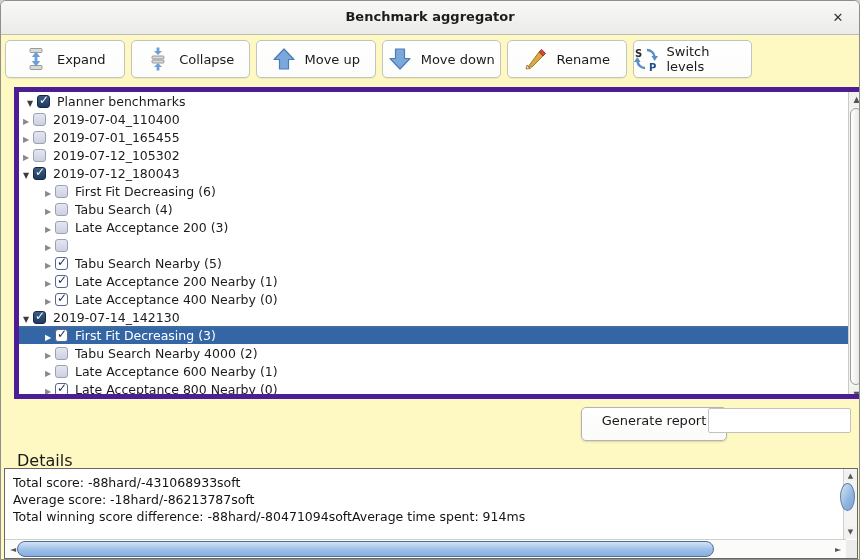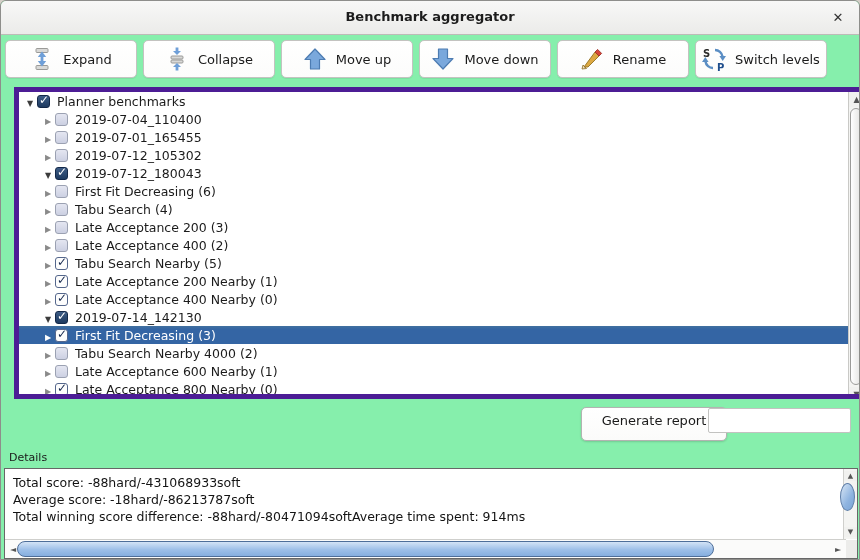--- a/index.html
+++ b/index.html
@@ -1,38 +1,38 @@
 <!DOCTYPE html>
 <html><head>
 <meta charset="utf-8">
 <style>
   html,body{margin:0;padding:0;background:#d4d0c8;}
   *{box-sizing:border-box;font-family:"DejaVu Sans","Liberation Sans",sans-serif;}
-  #win{position:relative;width:860px;height:560px;background:#86efac;border:1px solid #8e8e8b;
+  #win{position:relative;width:860px;height:560px;background:#fef9c3;border:1px solid #8e8e8b;
        border-radius:6px 6px 0 0;overflow:hidden;}
   
   #titlebar{position:absolute;left:0;top:0;width:100%;height:34px;
             background:linear-gradient(#f8f8f7,#ebebe9);border-bottom:1px solid #bdbbb7;}
   #title{position:absolute;left:0;right:0;top:8px;text-align:center;font-size:13px;
          font-weight:bold;color:#1c1c1c;}
   #close{position:absolute;right:12px;top:8px;width:18px;height:18px;text-align:center;
          font-size:13px;color:#333;line-height:18px;cursor:default;}
   
-  #toolbar{position:absolute;left:4px;top:39px;width:822px;height:38px;display:flex;gap:6px;}
+  #toolbar{position:absolute;left:4px;top:39px;width:747px;height:38px;display:flex;gap:6px;}
   .tbtn{flex:1 1 0;height:38px;background:linear-gradient(#ffffff,#fcfcfb);
         border:1px solid #c3c3c0;border-radius:5px;display:flex;align-items:center;
         justify-content:center;gap:9px;box-shadow:0 1px 1px rgba(0,0,0,.07);}
   .tbtn .ic{width:24px;height:24px;display:inline-block;}
   .tbtn .bl{font-size:13px;color:#1a1a1a;}
   
   #treepanel{position:absolute;left:13px;top:86px;width:854px;height:312px;background:#ffffff;
              border:5px solid #4c1d95;overflow:hidden;}
   #tree{position:absolute;left:0;top:0;width:838px;}
   .trow{position:relative;height:18px;display:flex;align-items:center;font-size:12.5px;color:#1b1b1b;}
-  .trow.lvl0{padding-left:4px;} .trow.lvl1{padding-left:22px;} .trow.lvl2{padding-left:22px;}
+  .trow.lvl0{padding-left:4px;} .trow.lvl1{} .trow.lvl2{padding-left:22px;}
   .trow.sel{background:linear-gradient(#41709f 0%,#3465a4 18%);color:#ffffff;}
   .expander{width:14px;text-align:center;flex:0 0 14px;}
   .expander.collapsed::before{content:"▶";font-size:8px;color:#8a8a8a;}
   .expander.expanded::before{content:"▼";font-size:8px;color:#3c3c3c;}
   .trow.sel .expander.collapsed::before{color:#ffffff;}
   .cb{width:13px;height:13px;flex:0 0 13px;border-radius:3px;margin-right:7px;position:relative;}
   .cb.unchecked{background:linear-gradient(#e4e6f1,#ccd0e2);border:1px solid #9ba1b2;}
   .cb.checked{background:#fdfdfd;border:1px solid #55678c;}
   .cb.checked::after{content:"✓";position:absolute;left:1px;top:-3px;font-size:12px;
                      font-weight:bold;color:#15284e;}
@@ -48,21 +48,21 @@
   #tree-vsb .thumb{position:absolute;left:1px;top:16px;width:12px;height:277px;border-radius:7px;
             background:linear-gradient(90deg,#ffffff,#e3e3e1);border:1px solid #9b9b99;}
   
   #genbtn{position:absolute;left:548px;top:406px;width:146px;height:34px;
           background:linear-gradient(#ffffff,#fbfbfa);border:1px solid #b3b3b1;border-radius:5px;
           font-size:13px;color:#1a1a1a;text-align:center;line-height:25px;
           box-shadow:0 1px 2px rgba(0,0,0,.15);margin-left:32px;}
   #progress{position:absolute;left:707px;top:407px;width:143px;height:25px;background:#ffffff;
             border:1px solid #c2c2c0;border-radius:2px;font-size:12px;}
   
-  #details-label{position:absolute;left:8px;top:450px;font-size:11px;color:#1a1a1a;}
+  #details-label{position:absolute;left:16px;top:450px;font-size:16px;color:#1a1a1a;}
   #detailsbox{position:absolute;left:3px;top:467px;width:854px;height:91px;background:#ffffff;
               border:1px solid #676767;overflow:hidden;}
   #details-text{position:absolute;left:8px;top:5px;right:20px;font-size:12.5px;line-height:17px;
                 color:#141414;white-space:nowrap;}
   #det-vsb{position:absolute;right:0;top:0;width:14px;height:70px;background:#f4f4f2;
            border-left:1px solid #cfcfcc;}
   #det-vsb .up{left:0;top:2px;width:13px;height:10px;line-height:10px;font-size:7px;}
   #det-vsb .down{left:0;bottom:2px;width:13px;height:10px;line-height:10px;font-size:7px;}
   #det-vsb .thumb{position:absolute;left:-4px;top:14px;width:15px;height:28px;border-radius:50%;
            background:linear-gradient(120deg,#d8e6f5,#8fb4e0 60%,#7aa4d6);border:1px solid #5e7ea8;}
@@ -178,21 +178,20 @@
     <span class="rl">Tabu Search (4)</span>
   </div>
         <div class="trow lvl2">
     <span class="expander collapsed"></span>
     <span class="cb unchecked"></span>
     <span class="rl">Late Acceptance 200 (3)</span>
   </div>
         <div class="trow lvl2">
     <span class="expander collapsed"></span>
     <span class="cb unchecked"></span>
-    <span class="rl">Late Acceptance 400 (2)</span>
   </div>
         <div class="trow lvl2">
     <span class="expander collapsed"></span>
     <span class="cb checked"></span>
     <span class="rl">Tabu Search Nearby (5)</span>
   </div>
         <div class="trow lvl2">
     <span class="expander collapsed"></span>
     <span class="cb checked"></span>
     <span class="rl">Late Acceptance 200 Nearby (1)</span>

